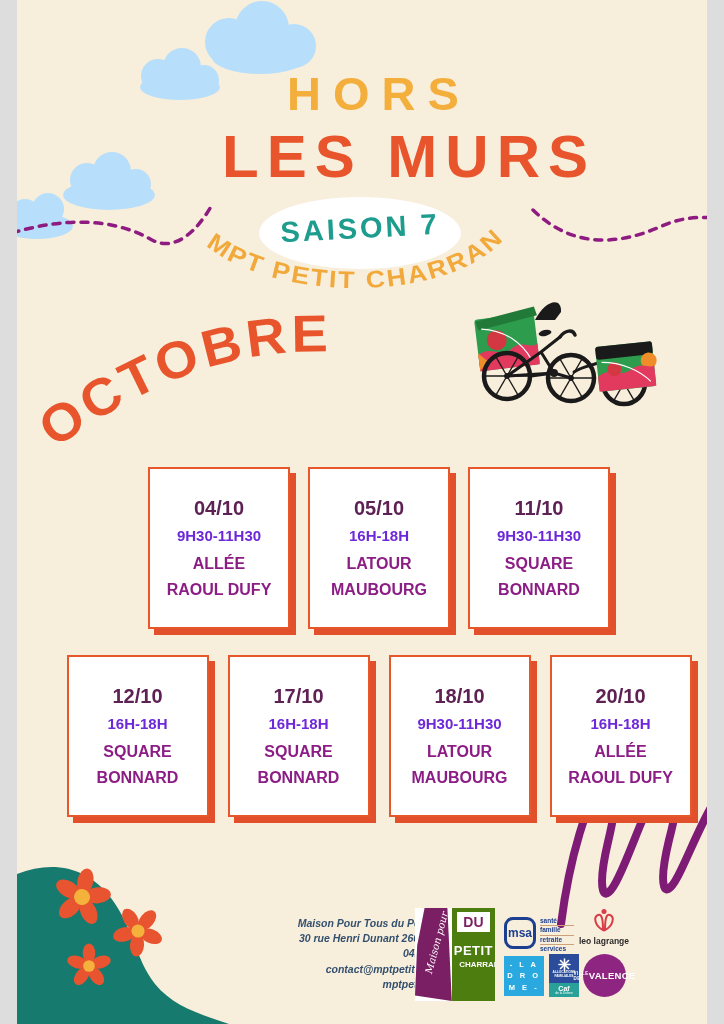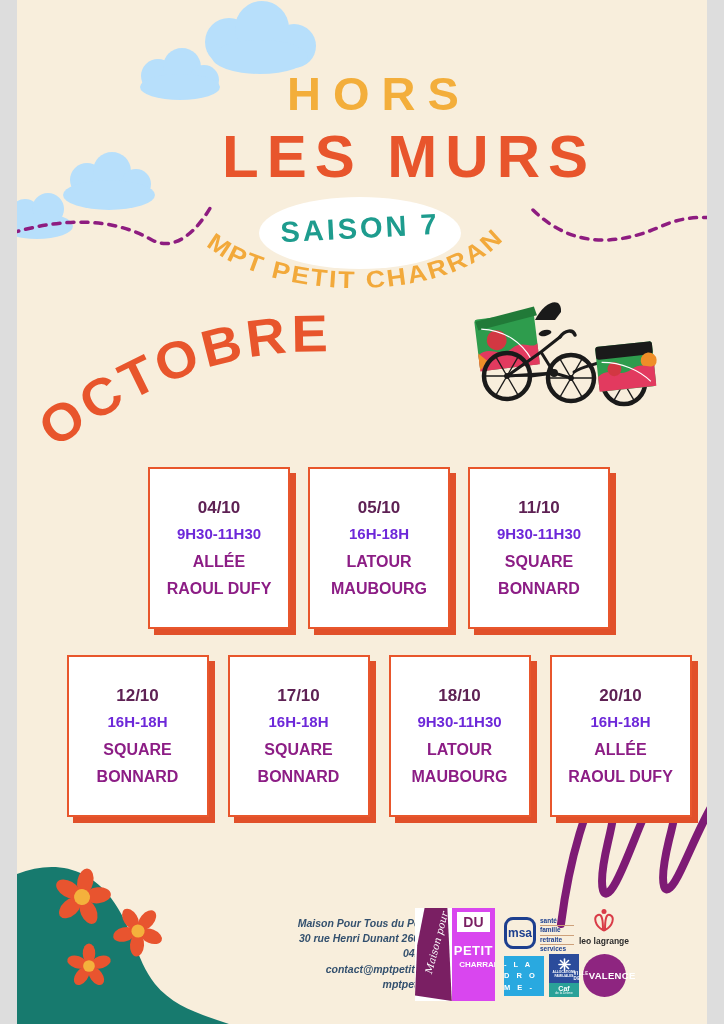--- a/index.html
+++ b/index.html
@@ -34,21 +34,21 @@
   .row { position:absolute; left:0; width:724px; display:flex; justify-content:center; }
   .row1 { top:467px; gap:18px; }
   .row2 { top:655px; gap:19px; }
   .card {
     box-sizing:border-box; width:142px; height:162px;
     background:#FFFFFF; border:2px solid #E8562C;
     box-shadow:6px 6px 0 #E1502A;
     display:flex; flex-direction:column; align-items:center; justify-content:center;
     text-align:center; padding:6px 4px 2px;
   }
-  .card .date { color:#5E2154; font-weight:800; font-size:17px; margin-bottom:7px; }
+  .card .date { color:#5E2154; font-weight:800; font-size:20px; margin-bottom:7px; }
   .card .time { color:#6d28d9; font-weight:700; font-size:15px; margin-bottom:7px; }
   .card .loc  { color:#8C1D85; font-weight:800; font-size:16px; line-height:1.65; }
 
   
   .contact {
     position:absolute; left:238px; top:916px; width:218px;
     text-align:right; font-style:italic; font-weight:700;
     color:#33506E; font-size:10.5px; line-height:1.45;
   }
   .mpt-logo {
@@ -59,21 +59,21 @@
   .mpt-wedge {
     position:absolute; inset:0; background:#7A1F63;
     clip-path:polygon(26% 0, 88% 0, 100% 100%, 0 94%, 6% 40%);
   }
   .mpt-script {
     position:absolute; left:2px; top:44px; white-space:nowrap;
     transform:rotate(-75deg); transform-origin:16px 6px;
     color:#FFFFFF; font-family:"DejaVu Serif", serif; font-style:italic; font-size:10px;
   }
   .mpt-right {
-    width:54%; background:#d946ef; display:flex; flex-direction:column; align-items:center;
+    width:54%; background:#4d7c0f; display:flex; flex-direction:column; align-items:center;
   }
   .mpt-du { background:#FFFFFF; color:#7A1F63; font-weight:800; font-size:14px;
             padding:2px 6px; margin:4px 0 3px; }
   .mpt-petit { color:#FFFFFF; font-weight:800; font-size:13px; letter-spacing:0.5px; margin-top:8px;}
   .mpt-charran { color:#FFFFFF; font-weight:800; font-size:8px; margin-top:2px;margin-left:12px; }
 
   .msa { position:absolute; left:487px; top:917px; display:flex; gap:4px; }
   .msa-box {
     box-sizing:border-box; width:32px; height:32px; border:3px solid #1D3F8F; border-radius:9px;
     color:#1D3F8F; font-weight:800; font-size:12px;
@@ -85,21 +85,21 @@
     border-bottom:1px solid #CDA07A; padding:0 8px 1px 0;
   }
   .msa-services span:last-child { border-bottom:none; }
 
   .leo { position:absolute; left:556px; top:908px; width:62px; text-align:center; }
   .leo-name { font-size:8.5px; font-weight:700; color:#2b2b2b; margin-top:-2px; }
 
   .drome {
     position:absolute; left:487px; top:956px; width:40px; height:40px; background:#29A9E0;
     color:#FFFFFF; font-weight:800; font-size:7.5px; letter-spacing:2.5px;
-    display:flex; flex-direction:column; align-items:flex-start; justify-content:center;
+    display:flex; flex-direction:column; align-items:center; justify-content:center;
     line-height:1.5; text-align:center;
   }
   .caf { position:absolute; left:532px; top:954px; width:30px; height:43px;
          display:flex; flex-direction:column; }
   .caf-top { flex:1; background:#2B4C9B; display:flex; flex-direction:column;
              align-items:center; justify-content:center; }
   .caf-top .caf-lbl { color:#FFFFFF; font-size:3.2px; font-weight:700; text-align:center; line-height:1.2;}
   .caf-bottom { height:14px; background:#2AA198; display:flex; flex-direction:column;
                 align-items:center; justify-content:center; }
   .caf-bottom .caf-name { color:#FFFFFF; font-weight:800; font-size:7px; line-height:1; }

